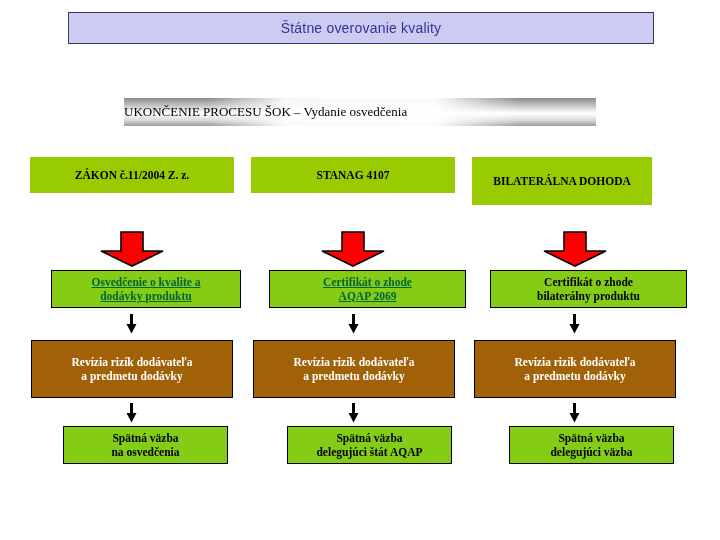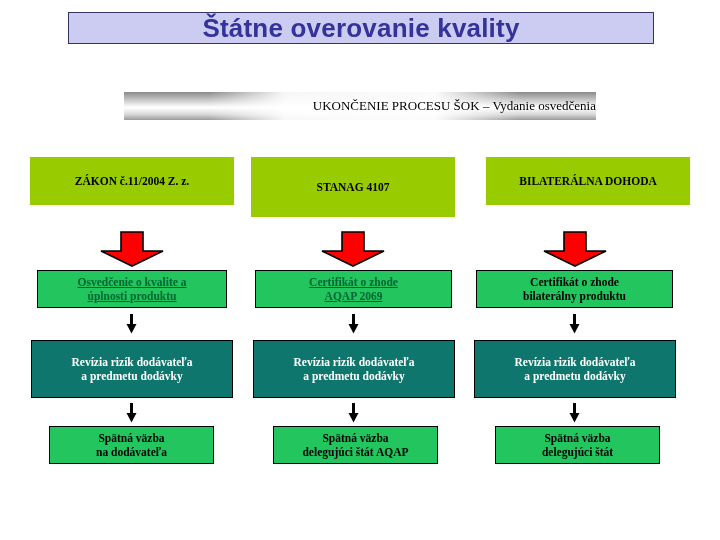--- a/index.html
+++ b/index.html
@@ -24,52 +24,52 @@
     height: 32px;
     background: #ccccf2;
     border: 1px solid #333366;
     box-sizing: border-box;
     display: flex;
     align-items: center;
     justify-content: center;
   }
   #title-text {
     font-family: "Liberation Sans", sans-serif;
-    font-weight: bold;
-    font-size: 26px;
+    font-weight: normal;
+    font-size: 14px;
     color: #333399;
     letter-spacing: 0.2px;
     white-space: nowrap;
   }
 
   
   #subtitle-bar {
     position: absolute;
     left: 124px;
-    top: 92px;
+    top: 98px;
     width: 472px;
     height: 28px;
     background:
       linear-gradient(to right,
         rgba(255,255,255,0) 0%,
         rgba(255,255,255,0.0) 18%,
         rgba(255,255,255,0.92) 34%,
         rgba(255,255,255,0.96) 66%,
         rgba(255,255,255,0.0) 84%,
         rgba(255,255,255,0) 100%),
       linear-gradient(to bottom,
         #8a8a8a 0%,
         #b9b9b9 22%,
         #f2f2f2 48%,
         #ffffff 56%,
         #d8d8d8 80%,
         #9a9a9a 100%);
     display: flex;
     align-items: center;
-    justify-content: flex-end;
+    justify-content: flex-start;
   }
   #subtitle-text {
     font-family: "Liberation Serif", serif;
     font-size: 13px;
     color: #000000;
     white-space: nowrap;
     position: relative;
     z-index: 2;
   }
 
@@ -85,33 +85,34 @@
   }
   .box-green {
     background: #99cc00;
     border: none;
     font-family: "Liberation Serif", serif;
     font-weight: bold;
     font-size: 11.5px;
     color: #000000;
   }
   .box-yellow {
-    background: #22c55e;
+    background: #84cc16;
     border: 1.5px solid #000000;
     font-family: "Liberation Serif", serif;
     font-weight: bold;
     font-size: 11.5px;
     color: #000000;
+    margin-left: 14px;
   }
   .box-yellow.linked {
     color: #006633;
     text-decoration: underline;
   }
   .box-gray {
-    background: #0f766e;
+    background: #a16207;
     border: 1.5px solid #000000;
     font-family: "Liberation Serif", serif;
     font-weight: bold;
     font-size: 11.5px;
     color: #ffffff;
   }
   .box-inner {
     padding: 0 6px;
   }
 
@@ -135,34 +136,34 @@
 <body>
 
 <div id="title-bar">
   <span id="title-text">Štátne overovanie kvality</span>
 </div>
 
 <div id="subtitle-bar">
   <span id="subtitle-text">UKONČENIE PROCESU ŠOK – Vydanie osvedčenia</span>
 </div>
 
-<div class="box box-green" style="left:30px; top:157px; width:204px; height:48px;">
+<div class="box box-green" style="left:30px; top:157px; width:204px; height:36px;">
   <span class="box-inner">ZÁKON č.11/2004 Z. z.</span>
 </div>
 
 <div class="red-arrow" style="left:100px; top:231px;">
   <svg viewBox="0 0 64 36" width="64" height="36" xmlns="http://www.w3.org/2000/svg">
     <polygon points="21,1 43,1 43,20 63,20 32,35 1,20 21,20" fill="#ff0000" stroke="#000000" stroke-width="1.6" stroke-linejoin="miter"></polygon>
   </svg>
 </div>
 
 <div class="box box-yellow linked" style="left:37px; top:270px; width:190px; height:38px;">
   <span class="box-inner">
     <span>Osvedčenie o kvalite a</span><br>
-    <span>úplnosti produktu</span>
+    <span>dodávky produktu</span>
   </span>
 </div>
 
 <div class="black-arrow" style="left:126px; top:314px;">
   <svg viewBox="0 0 11 20" width="11" height="20" xmlns="http://www.w3.org/2000/svg">
     <rect x="4" y="0" width="3" height="12" fill="#000000"></rect>
     <polygon points="0.5,10 10.5,10 5.5,19.5" fill="#000000"></polygon>
   </svg>
 </div>
 
@@ -176,25 +177,25 @@
 <div class="black-arrow" style="left:126px; top:403px;">
   <svg viewBox="0 0 11 20" width="11" height="20" xmlns="http://www.w3.org/2000/svg">
     <rect x="4" y="0" width="3" height="12" fill="#000000"></rect>
     <polygon points="0.5,10 10.5,10 5.5,19.5" fill="#000000"></polygon>
   </svg>
 </div>
 
 <div class="box box-yellow" style="left:49px; top:426px; width:165px; height:38px;">
   <span class="box-inner">
     <span>Spätná väzba</span><br>
-    <span>na dodávateľa</span>
-  </span>
-</div>
-
-<div class="box box-green" style="left:251px; top:157px; width:204px; height:60px;">
+    <span>na osvedčenia</span>
+  </span>
+</div>
+
+<div class="box box-green" style="left:251px; top:157px; width:204px; height:36px;">
   <span class="box-inner">STANAG 4107</span>
 </div>
 
 <div class="red-arrow" style="left:321px; top:231px;">
   <svg viewBox="0 0 64 36" width="64" height="36" xmlns="http://www.w3.org/2000/svg">
     <polygon points="21,1 43,1 43,20 63,20 32,35 1,20 21,20" fill="#ff0000" stroke="#000000" stroke-width="1.6" stroke-linejoin="miter"></polygon>
   </svg>
 </div>
 
 <div class="box box-yellow linked" style="left:255px; top:270px; width:197px; height:38px;">
@@ -225,21 +226,21 @@
   </svg>
 </div>
 
 <div class="box box-yellow" style="left:273px; top:426px; width:165px; height:38px;">
   <span class="box-inner">
     <span>Spätná väzba</span><br>
     <span>delegujúci štát AQAP</span>
   </span>
 </div>
 
-<div class="box box-green" style="left:486px; top:157px; width:204px; height:48px;">
+<div class="box box-green" style="left:472px; top:157px; width:180px; height:48px;">
   <span class="box-inner">BILATERÁLNA DOHODA</span>
 </div>
 
 <div class="red-arrow" style="left:543px; top:231px;">
   <svg viewBox="0 0 64 36" width="64" height="36" xmlns="http://www.w3.org/2000/svg">
     <polygon points="21,1 43,1 43,20 63,20 32,35 1,20 21,20" fill="#ff0000" stroke="#000000" stroke-width="1.6" stroke-linejoin="miter"></polygon>
   </svg>
 </div>
 
 <div class="box box-yellow" style="left:476px; top:270px; width:197px; height:38px;">
@@ -266,15 +267,15 @@
 <div class="black-arrow" style="left:569px; top:403px;">
   <svg viewBox="0 0 11 20" width="11" height="20" xmlns="http://www.w3.org/2000/svg">
     <rect x="4" y="0" width="3" height="12" fill="#000000"></rect>
     <polygon points="0.5,10 10.5,10 5.5,19.5" fill="#000000"></polygon>
   </svg>
 </div>
 
 <div class="box box-yellow" style="left:495px; top:426px; width:165px; height:38px;">
   <span class="box-inner">
     <span>Spätná väzba</span><br>
-    <span>delegujúci štát</span>
+    <span>delegujúci väzba</span>
   </span>
 </div>
 
 </body></html>

